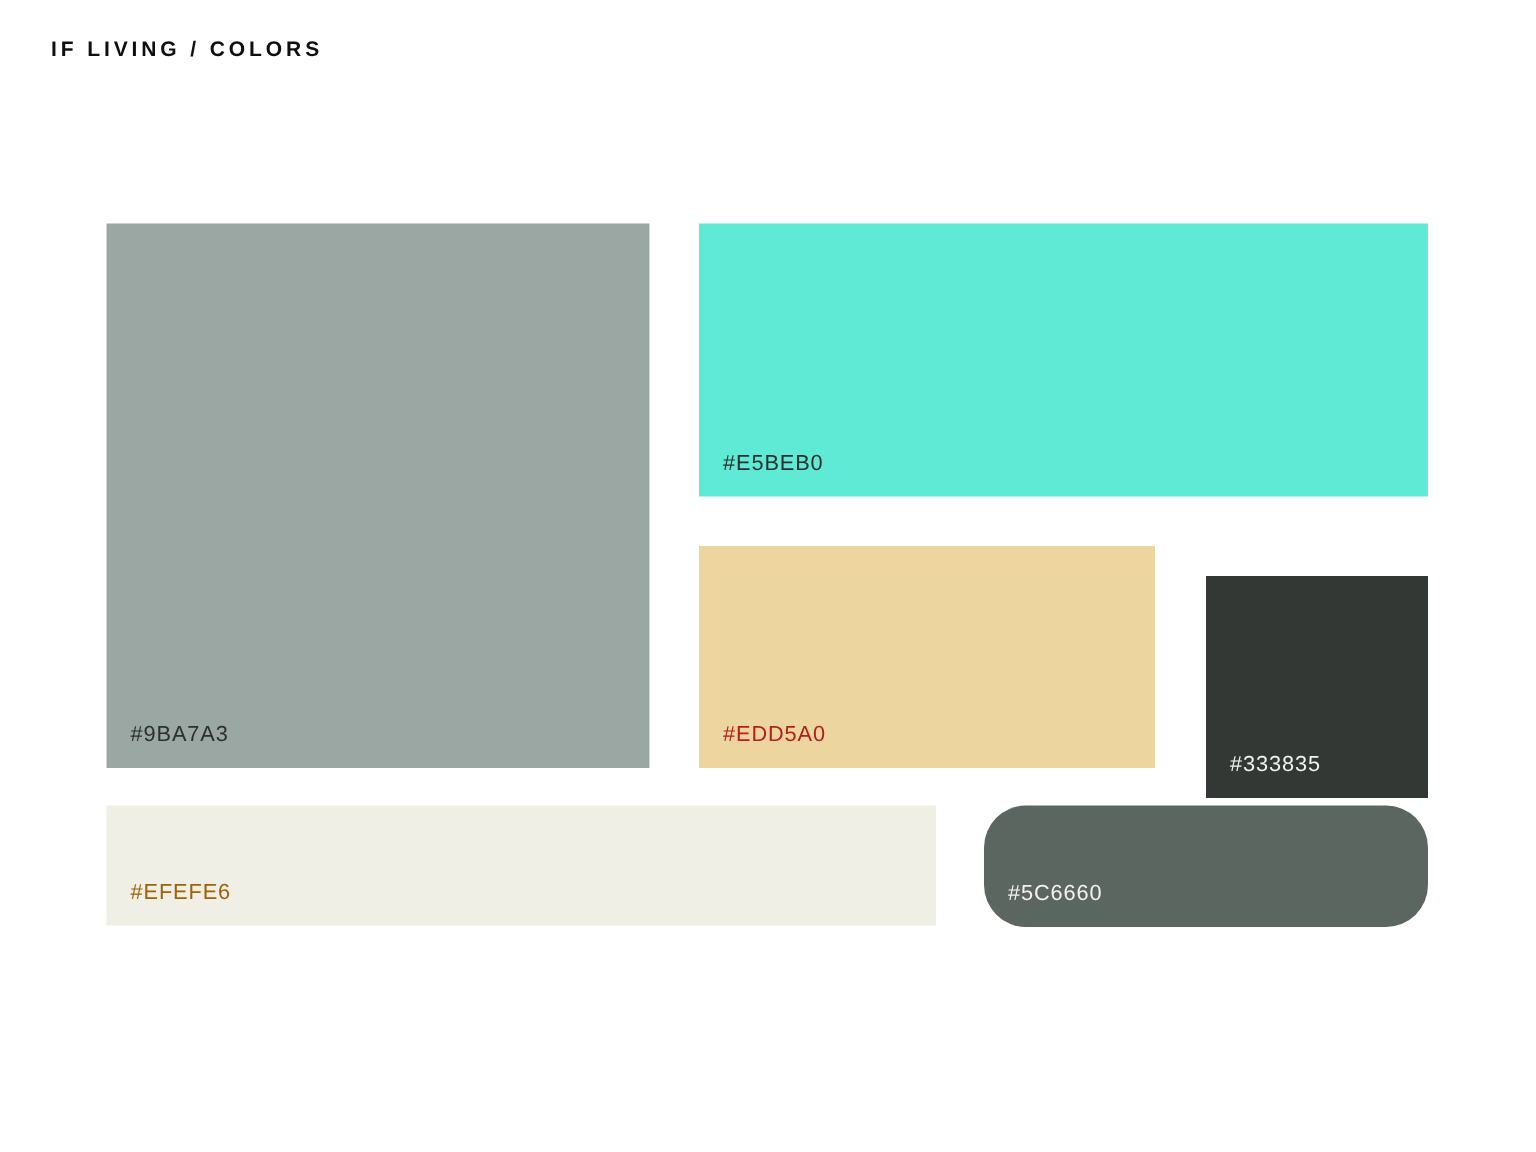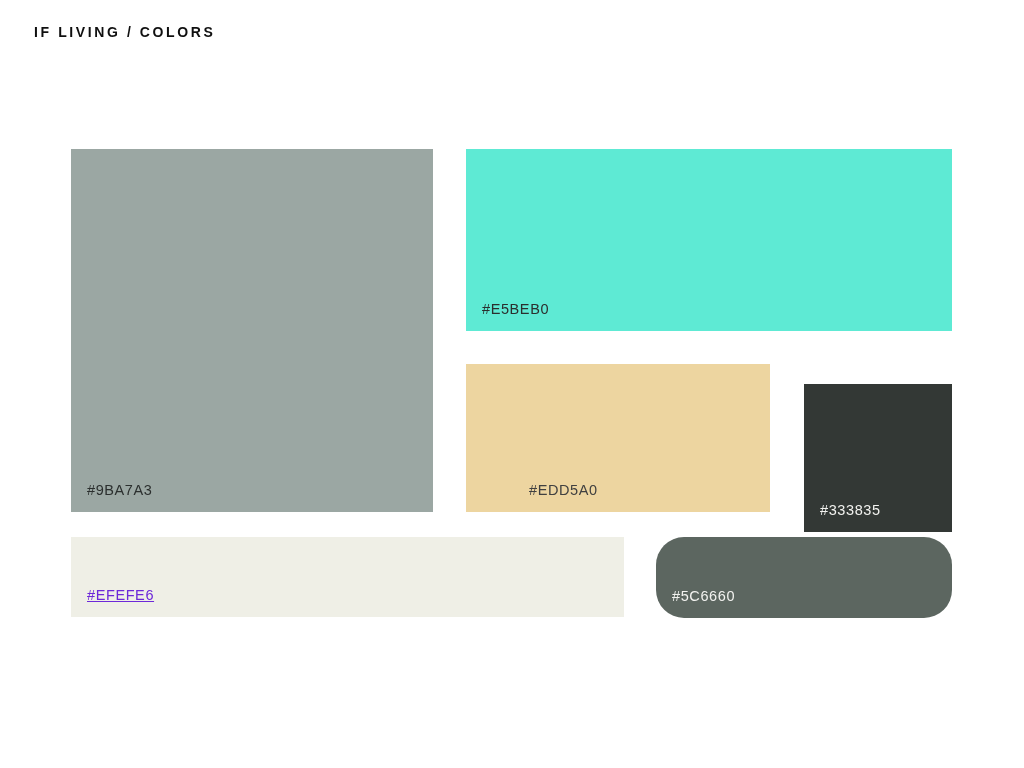--- a/index.html
+++ b/index.html
@@ -62,28 +62,28 @@
 
   <div class="swatch sw-sage" style="background-color: rgb(155, 167, 163);">
     <span class="swatch-label" style="color: rgb(43, 47, 46);">#9BA7A3</span>
   </div>
 
   <div class="swatch sw-pink" style="background-color: #5eead4;">
     <span class="swatch-label" style="color: rgb(43, 47, 46);">#E5BEB0</span>
   </div>
 
   <div class="swatch sw-sand" style="background-color: rgb(237, 213, 160);">
-    <span class="swatch-label" style="color: #404040; margin-left: 47px;">#EDD5A0</span>
+    <span class="swatch-label" style="color: #b91c1c;">#EDD5A0</span>
   </div>
 
   <div class="swatch sw-dark" style="background-color: rgb(51, 56, 53);">
     <span class="swatch-label" style="color: rgb(242, 242, 239);">#333835</span>
   </div>
 
   <div class="swatch sw-offwht" style="background-color: rgb(239, 239, 230);">
-    <span class="swatch-label" style="color: #6d28d9; text-decoration: underline;">#EFEFE6</span>
+    <span class="swatch-label" style="color: #a16207;">#EFEFE6</span>
   </div>
 
   <div class="swatch sw-slate" style="background-color: rgb(92, 102, 96);">
     <span class="swatch-label" style="color: rgb(242, 242, 239);">#5C6660</span>
   </div>
 
 </div>
 
 </body></html>

